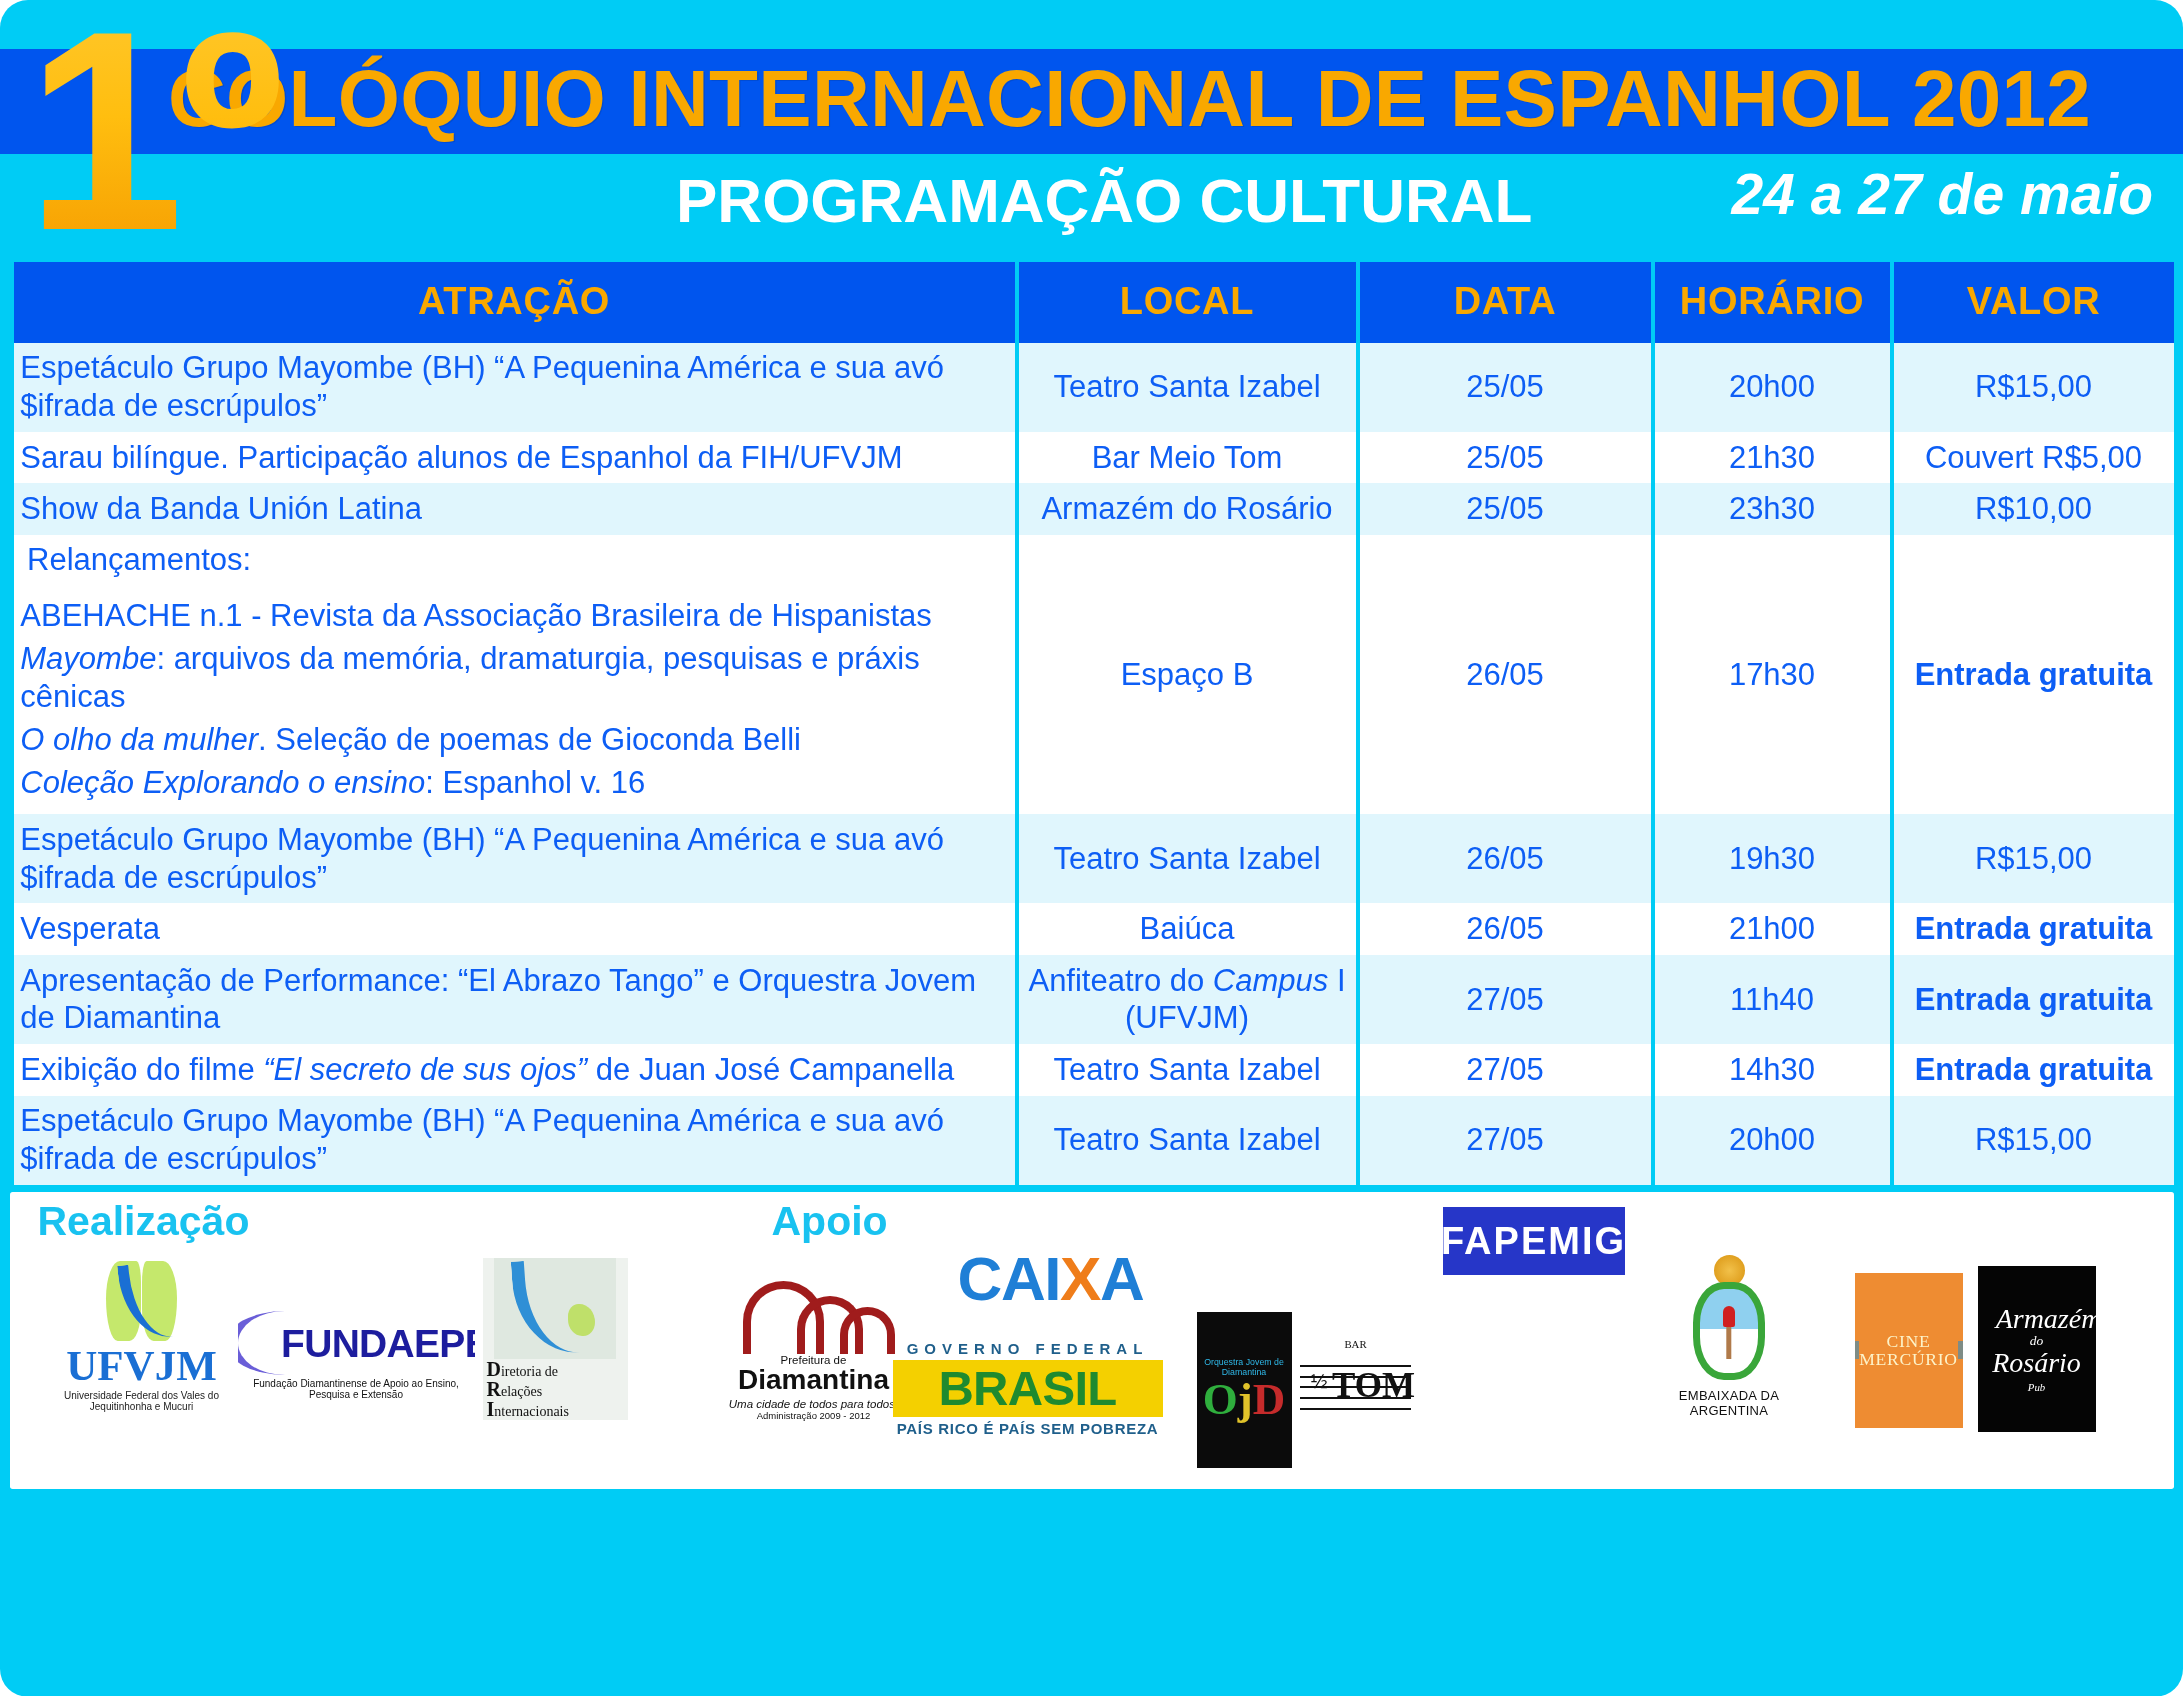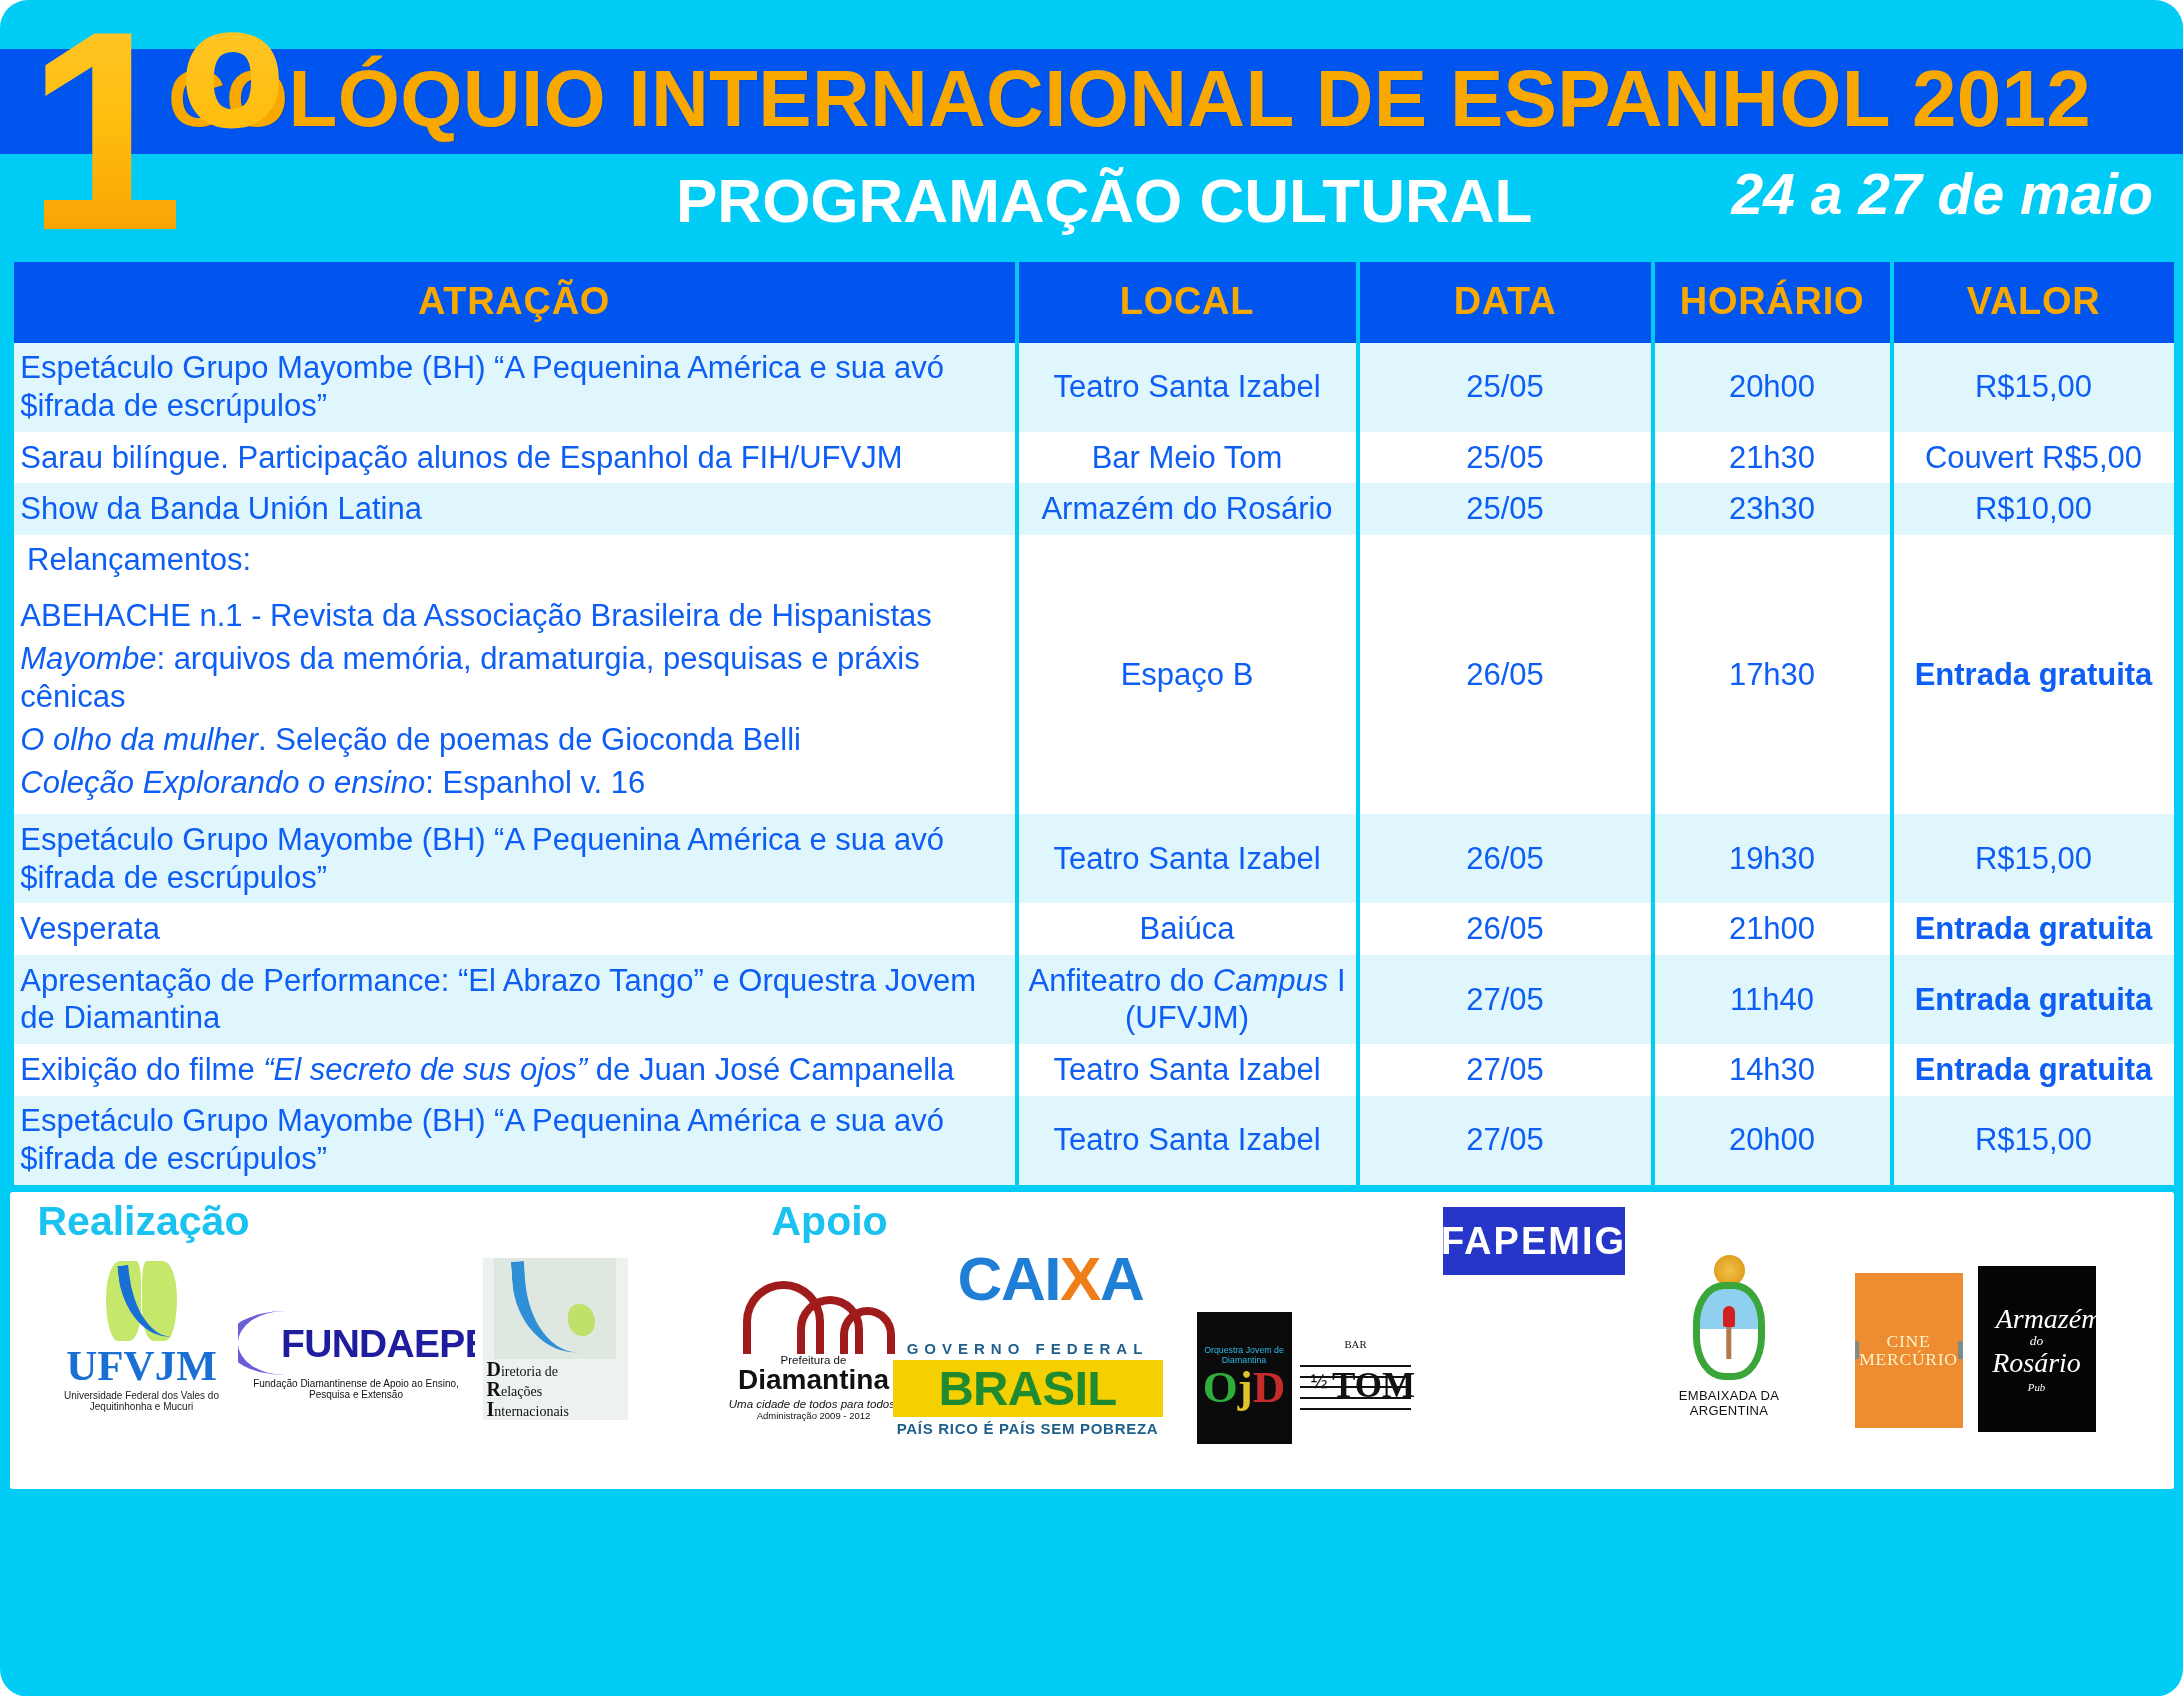--- a/index.html
+++ b/index.html
@@ -181,21 +181,21 @@
   .caixa-word .xx{color:#ef7d1a;}
 
   
   .lg-brasil{left:876px;top:85px;width:284px;height:122px;flex-direction:column;}
   .br-gov{font-size:15px;letter-spacing:6px;color:#1f5f8b;font-weight:bold;}
   .br-band{width:270px;height:57px;background:#f4d000;display:flex;align-items:center;justify-content:center;margin:3.4px 0;}
   .br-word{font-size:49px;font-weight:bold;color:#1f8a2f;letter-spacing:-0.7px;line-height:1;}
   .br-tag{font-size:15px;font-weight:bold;color:#1f5f8b;letter-spacing:0.7px;}
 
   
-  .lg-ojd{left:1187px;top:69px;width:95px;height:132px;background:#0b0b0b;flex-direction:column;}
+  .lg-ojd{left:1187px;top:69px;width:95px;height:156px;background:#0b0b0b;flex-direction:column;}
   .ojd-top{font-size:8.8px;color:#2fb8e8;}
   .ojd-word{font-size:45px;font-weight:bold;line-height:1;font-family:"Liberation Serif",serif;}
   .ojd-word .o{color:#2fae3d;}.ojd-word .j{color:#e0c22a;}.ojd-word .d{color:#c52b2b;}
 
   
   .lg-bar{left:1287px;top:81px;width:118px;height:115px;flex-direction:column;}
   .bar-top{font-size:10.8px;color:#111;font-family:"Liberation Serif",serif;}
   .bar-staff{position:relative;width:111px;height:74px;}
   .bar-staff .ln{position:absolute;left:0;width:111px;height:2px;background:#111;}
   .bar-staff .ln:nth-child(1){top:15px;}

